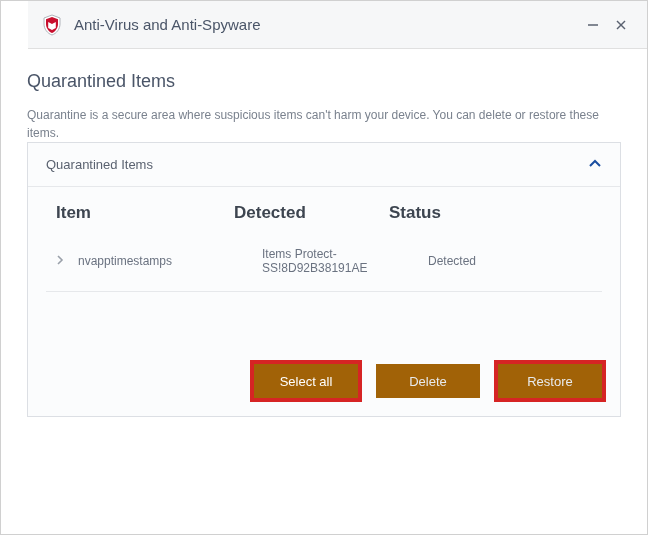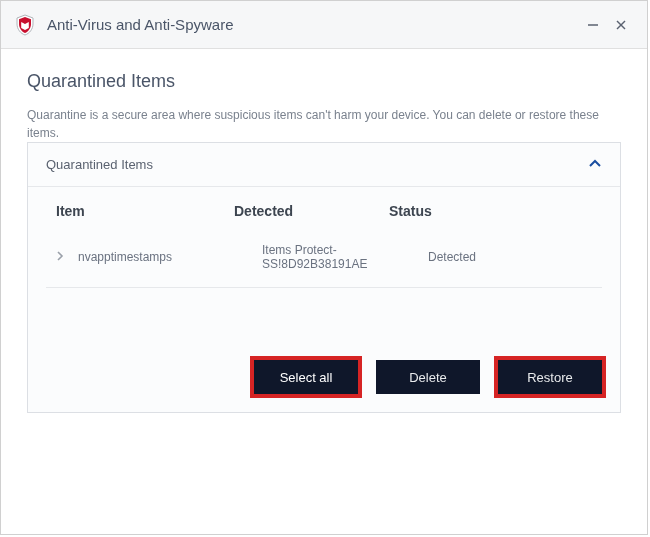--- a/index.html
+++ b/index.html
@@ -17,20 +17,21 @@
       background: #fff;
       position: relative;
     }
     .titlebar {
       height: 48px;
       background: #f6f7f8;
       border-bottom: 1px solid #e0e0e0;
       display: flex;
       align-items: center;
       padding: 0 12px;
+      margin-left: 27px;
     }
     .titlebar .logo {
       width: 24px;
       height: 24px;
       margin-right: 10px;
       flex-shrink: 0;
     }
     .titlebar .title {
       font-size: 15px;
       color: #4a5568;
@@ -78,21 +79,21 @@
       color: #1a4ea0;
       font-weight: bold;
     }
     .panel-body {
       border-top: 1px solid #e6e8eb;
       padding: 0 18px;
     }
     .thead {
       display: flex;
       padding: 16px 10px 14px 10px;
-      font-size: 14px;
+      font-size: 17px;
       color: #3d4550;
       font-weight: 600;
     }
     .col-item   { width: 178px; }
     .col-threat { width: 138px; }
     .col-detected { width: 155px; }
     .col-status { flex: 1; }
     .trow {
       display: flex;
       align-items: center;
@@ -114,21 +115,21 @@
     .actions {
       display: flex;
       justify-content: flex-end;
       gap: 18px;
       padding: 18px 18px 18px 0;
     }
     .btn {
       min-width: 104px;
       height: 34px;
       border: none;
-      background: #0f172a;
+      background: #a16207;
       color: #fff;
       font-size: 13px;
       font-weight: 400;
       cursor: pointer;
       display: flex;
       align-items: center;
       justify-content: center;
     }
     .btn.dim { color: #e8eaec; }
     .hl { outline: 4px solid #d62424; outline-offset: 0; }

